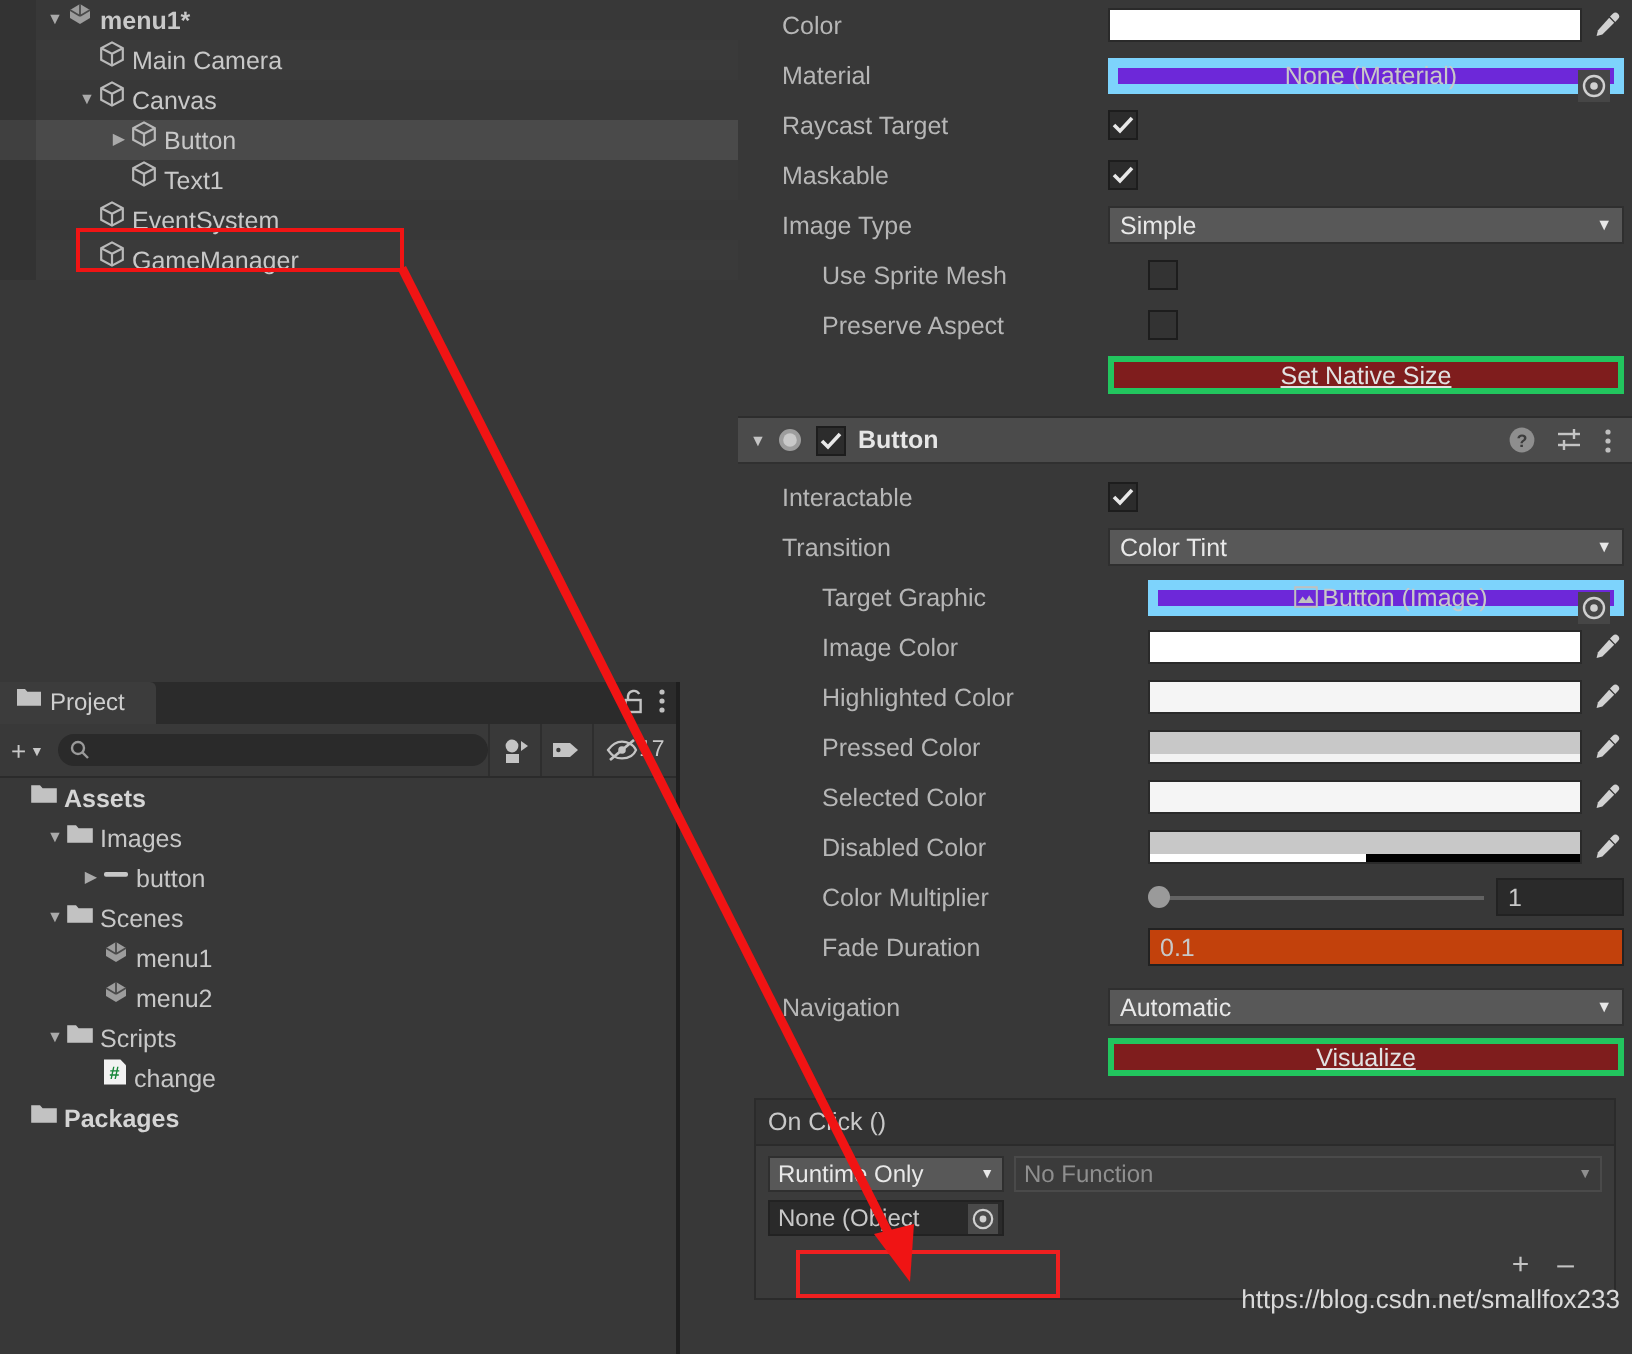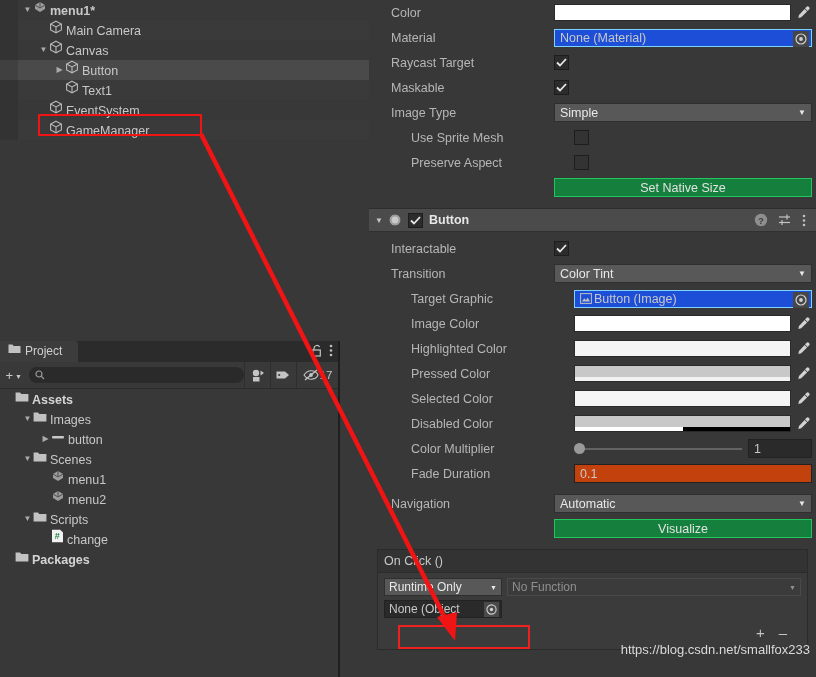--- a/index.html
+++ b/index.html
@@ -57,32 +57,32 @@
   .prop-row{height:25px;display:flex;align-items:center;padding-left:22px;box-sizing:border-box;}
   .prop-row.indent{padding-left:42px;}
   .prop-label{width:163px;font-size:12.5px;color:#b6b6b6;flex:0 0 auto;}
   .prop-field{flex:1 1 auto;display:flex;align-items:center;min-width:0;padding-right:4px;}
 
   .colorfield{position:relative;height:17px;flex:1 1 auto;background:#fff;border:1px solid #2a2a2a;
     box-sizing:border-box;}
   .colorfield .alpha{position:absolute;left:0;bottom:0;height:4px;width:100%;background:#fff;}
   .eyedrop{width:18px;height:17px;display:flex;align-items:center;justify-content:center;
     margin-left:3px;flex:0 0 auto;}
-  .objfield{flex:1 1 auto;height:18px;background:#1d4ed8;border:1px solid #7dd3fc;box-sizing:border-box;
-    display:flex;align-items:center;padding-left:5px;font-size:12.5px;color:#c8c8c8;position:relative;}
+  .objfield{flex:1 1 auto;height:18px;background:#6d28d9;border:5px solid #7dd3fc;box-sizing:border-box;
+    display:flex;align-items:center;padding-left:5px;font-size:12.5px;color:#c8c8c8;position:relative;justify-content:center;}
   .objfield .dot{position:absolute;right:2px;top:1px;}
   .chk{width:15px;height:15px;background:#2c2c2c;border:1px solid #1d1d1d;box-sizing:border-box;
     display:flex;align-items:center;justify-content:center;}
   .chk.empty{background:#333;}
   .chk svg{display:block;}
   .dropdown{flex:1 1 auto;height:19px;background:#585858;border:1px solid #2f2f2f;box-sizing:border-box;
     display:flex;align-items:center;justify-content:space-between;padding:0 5px;
     font-size:12.5px;color:#e8e8e8;}
-  .btn{flex:1 1 auto;height:19px;background:#15803d;border:1px solid #22c55e;box-sizing:border-box;
-    display:flex;align-items:center;justify-content:center;font-size:12.5px;color:#e2e2e2;}
+  .btn{flex:1 1 auto;height:19px;background:#7f1d1d;border:3px solid #22c55e;box-sizing:border-box;
+    display:flex;align-items:center;justify-content:center;font-size:12.5px;color:#e2e2e2;text-decoration:underline;}
   .textfield{flex:1 1 auto;height:19px;background:#c2410c;border:1px solid #222;box-sizing:border-box;
     display:flex;align-items:center;padding-left:5px;font-size:12.5px;color:#c8c8c8;}
   .slider-wrap{flex:1 1 auto;display:flex;align-items:center;gap:6px;}
   .slider{position:relative;flex:1 1 auto;height:14px;display:flex;align-items:center;}
   .slider .track{position:absolute;left:5px;right:0;height:2px;background:#636363;}
   .slider .knob{position:absolute;left:0;width:11px;height:11px;border-radius:50%;background:#9a9a9a;}
   .numfield{width:64px;height:19px;background:#2a2a2a;border:1px solid #222;box-sizing:border-box;
     display:flex;align-items:center;padding-left:5px;font-size:12.5px;color:#c8c8c8;flex:0 0 auto;}
 
   .comp-header{height:24px;background:#4b4b4b;display:flex;align-items:center;padding:0 6px;

